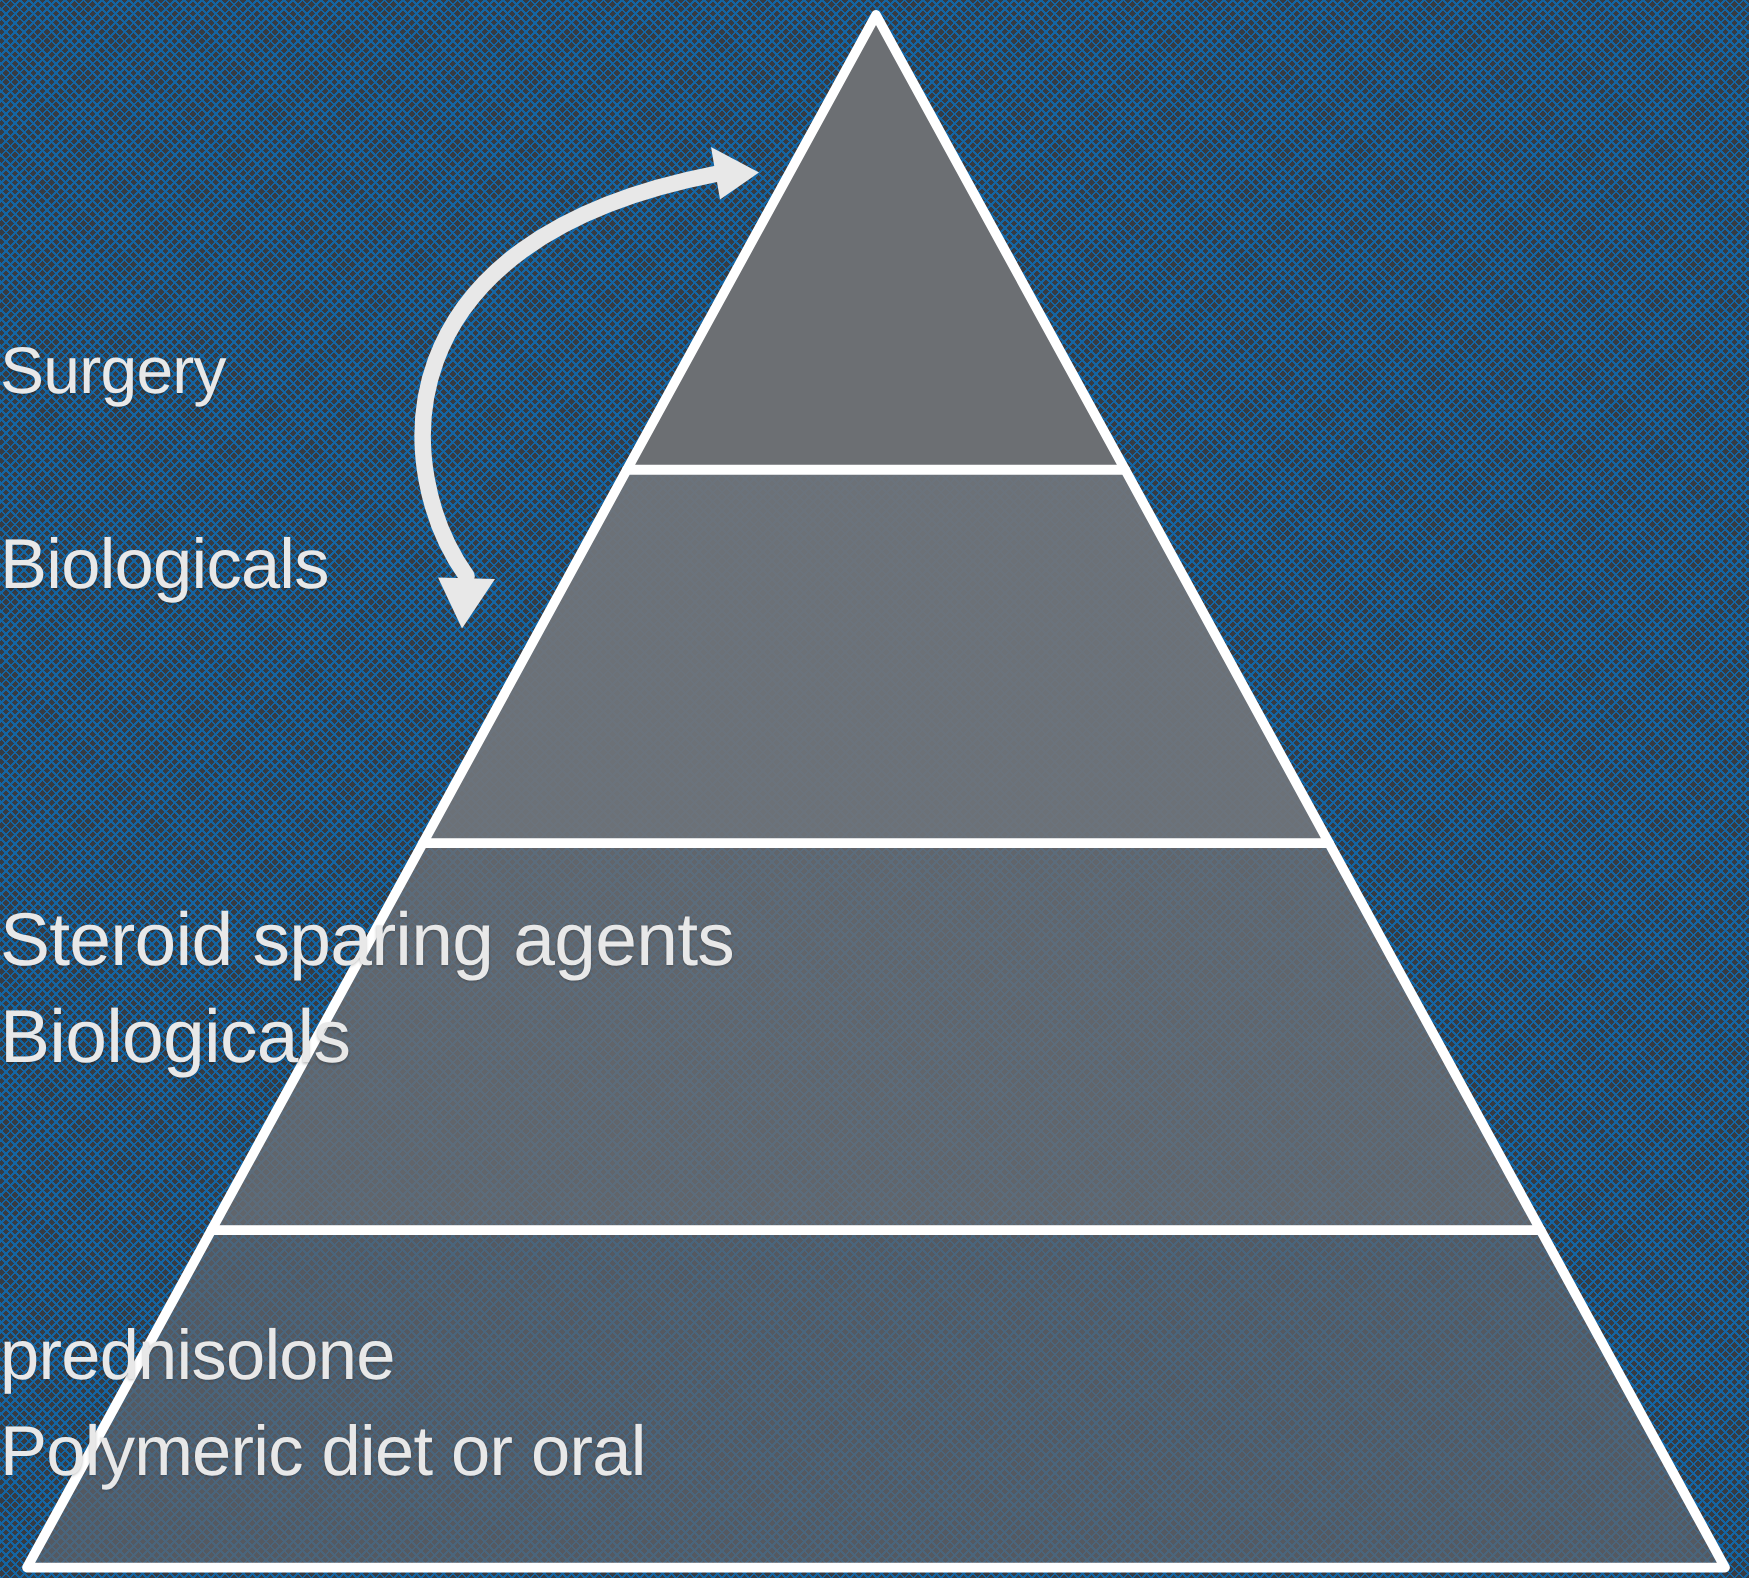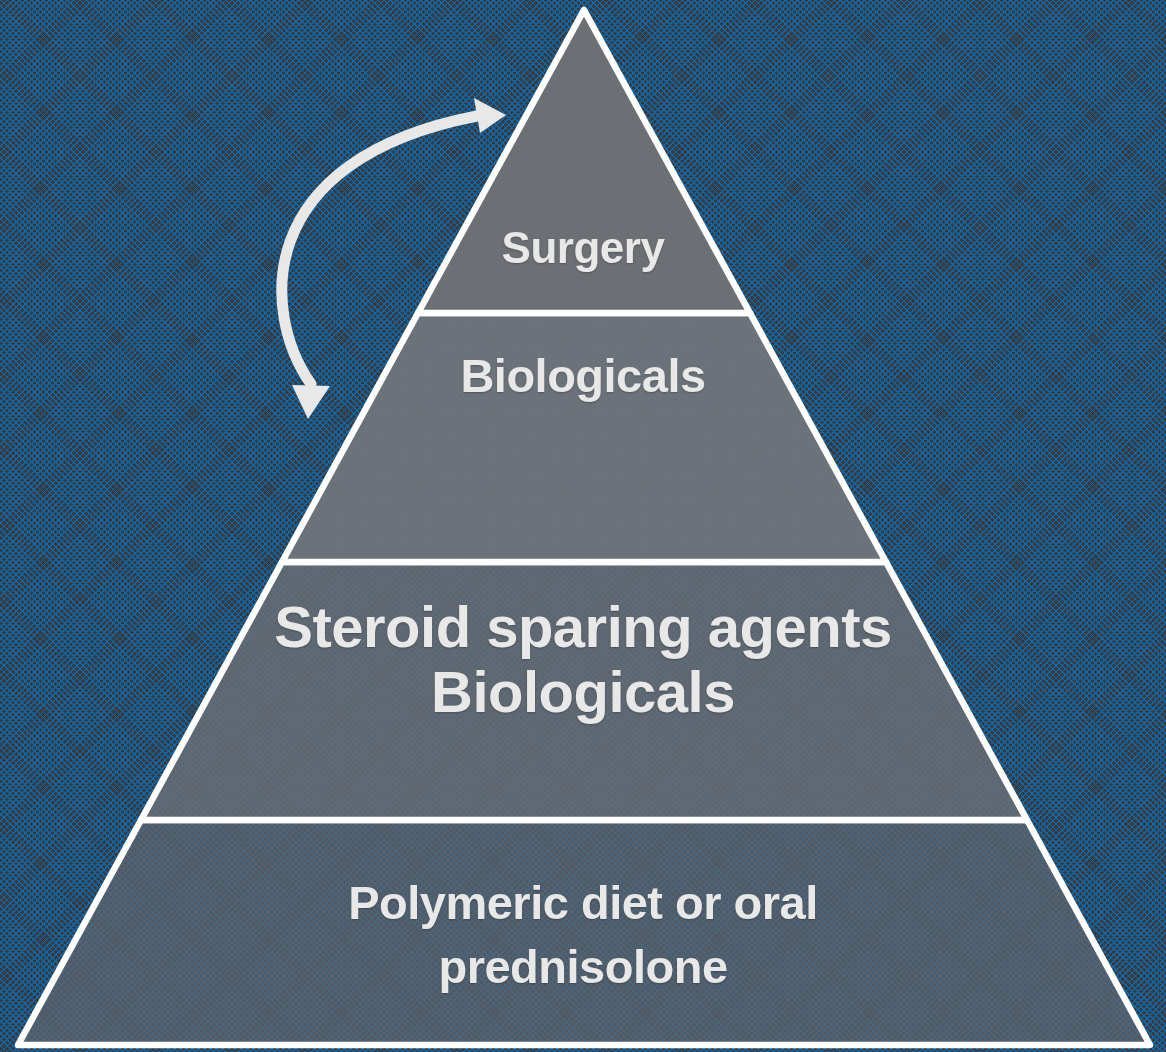--- a/index.html
+++ b/index.html
@@ -30,31 +30,30 @@
   }
   .arrow-shaft {
     fill: none;
     stroke-width: 11px;
     stroke-linecap: round;
   }
   .label {
     position: absolute;
     left: 0;
     width: 100%;
-    text-align: center;
+    text-align: left;
     color: var(--text-color, #e8e8e8);
     letter-spacing: -0.5px;
     text-shadow: 0 1px 2px rgba(0,0,0,0.25);
     pointer-events: none;
-    font-weight: bold;
   }
   .label .line { white-space: nowrap; }
   .label-t1 { top: 210px; font-size: 44px; line-height: 76px; }
   .label-t2 { top: 341px; font-size: 47px; line-height: 70px; }
-  .label-t3 { top: 594px; font-size: 58px; line-height: 65px; }
+  .label-t3 { top: 594px; font-size: 50px; line-height: 65px; }
   .label-t4 { top: 871px; font-size: 47px; line-height: 64px; }
 </style>
 </head>
 <body>
 
 <div class="stage" style="--bg-base: #363b42; --bg-line: #1465a3; --text-color: #e8e8e8;">
 
   <svg class="graphic" viewBox="0 0 1166 1052">
 
     <polygon class="tier-shape" points="141,820 1027,820 1150,1045 18,1045" fill="#5f656d" fill-opacity="0.72" stroke="#ffffff"></polygon>
@@ -76,17 +75,17 @@
   <div class="label label-t2">
     <div class="line">Biologicals</div>
   </div>
 
   <div class="label label-t3">
     <div class="line">Steroid sparing agents</div>
     <div class="line">Biologicals</div>
   </div>
 
   <div class="label label-t4">
+    <div class="line">prednisolone</div>
     <div class="line">Polymeric diet or oral</div>
-    <div class="line">prednisolone</div>
   </div>
 
 </div>
 
 </body></html>

